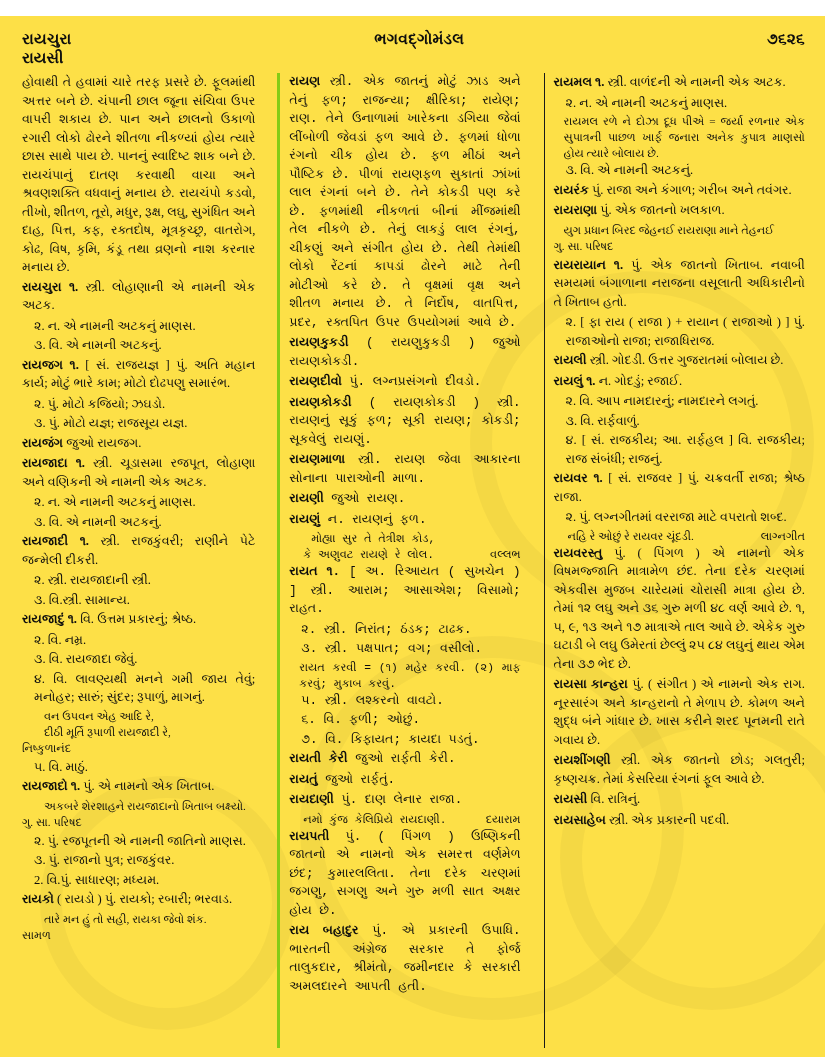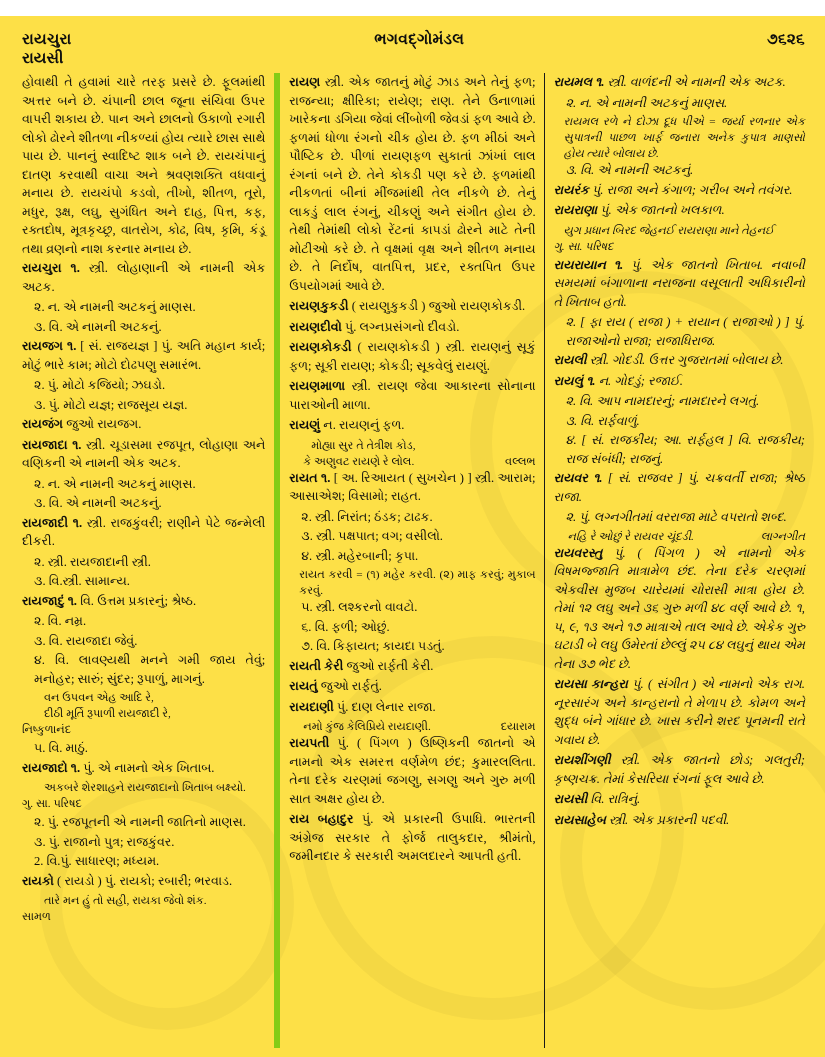--- a/index.html
+++ b/index.html
@@ -70,23 +70,23 @@
   }
   .col {
     width: 33.33%;
     box-sizing: border-box;
     font-size: 12.6px;
     line-height: 1.47;
     text-align: justify;
     text-justify: inter-word;
     overflow: hidden;
   }
-  .col-1 { padding: 0 9px 0 6px; border-right: 6px solid #84cc16; }
-  .col-2 { padding: 0 8px 0 9px; border-right: 1px solid #1a1a1a; }
-  .col-3 { padding: 0 4px 0 9px; font-style: italic; }
+  .col-1 { padding: 0 22px 0 6px; border-right: 3px solid #84cc16; }
+  .col-2 { padding: 0 23px 0 9px; border-right: 1px solid #1a1a1a; font-family: Liberation Mono, monospace; }
+  .col-3 { padding: 0 4px 0 9px; }
 
   
   .entry { margin: 0 0 2px 0; }
   .entry p { margin: 0; }
 
   .headword { font-weight: bold; }
   .bold { font-weight: bold; }
 
   
   .para {
@@ -211,33 +211,35 @@
           <div class="entry">
             <p class="para"><span class="headword">રાયણદીવો</span> <span>પું. લગ્નપ્રસંગનો દીવડો.</span></p>
           </div>
           <div class="entry">
             <p class="para"><span class="headword">રાયણકોકડી</span> <span>( રાયણકોકડી )</span> <span>સ્ત્રી. રાયણનું સૂકું ફળ; સૂકી રાયણ; કોકડી; સૂકવેલું રાયણું.</span></p>
           </div>
           <div class="entry">
             <p class="para"><span class="headword">રાયણમાળા</span> <span>સ્ત્રી. રાયણ જેવા આકારના સોનાના પારાઓની માળા.</span></p>
           </div>
           <div class="entry">
+            <p class="para"><span class="headword">રાયણી</span> <span>જુઓ રાયણ.</span></p>
+          </div>
+          <div class="entry">
             <p class="para"><span class="headword">રાયણું</span> <span>ન. રાયણનું ફળ.</span></p>
           </div>
           <p class="quote"><span>મોહ્યા સુર તે તેત્રીશ કોડ,</span></p>
           <div class="quote-row">
             <span class="qr-text">કે અણુવટ રાયણે રે લોલ.</span>
             <span class="qr-src">વલ્લભ</span>
           </div>
           <div class="entry">
             <p class="para"><span class="headword">રાયત</span> <span class="bold">૧.</span> <span>[ અ. રિઆયત ( સુખચેન ) ] સ્ત્રી. આરામ; આસાએશ; વિસામો; રાહત.</span></p>
           </div>
           <p class="sense"><span>૨. સ્ત્રી. નિરાંત; ઠંડક; ટાઢક.</span></p>
           <p class="sense"><span>૩. સ્ત્રી. પક્ષપાત; વગ; વસીલો.</span></p>
-          <p class="sense"><span>૪. સ્ત્રી. મહેરબાની; કૃપા.</span></p>
           <p class="quote-wide"><span>રાયત કરવી = (૧) મહેર કરવી. (૨) માફ કરવું; મુકાબ કરવું.</span></p>
           <p class="sense"><span>૫. સ્ત્રી. લશ્કરનો વાવટો.</span></p>
           <p class="sense"><span>૬. વિ. ફળી; ઓછું.</span></p>
           <p class="sense"><span>૭. વિ. કિફાયત; કાયદા પડતું.</span></p>
           <div class="entry">
             <p class="para"><span class="headword">રાયતી કેરી</span> <span>જુઓ રાર્ફતી કેરી.</span></p>
           </div>
           <div class="entry">
             <p class="para"><span class="headword">રાયતું</span> <span>જુઓ રાર્ફતું.</span></p>
           </div>

